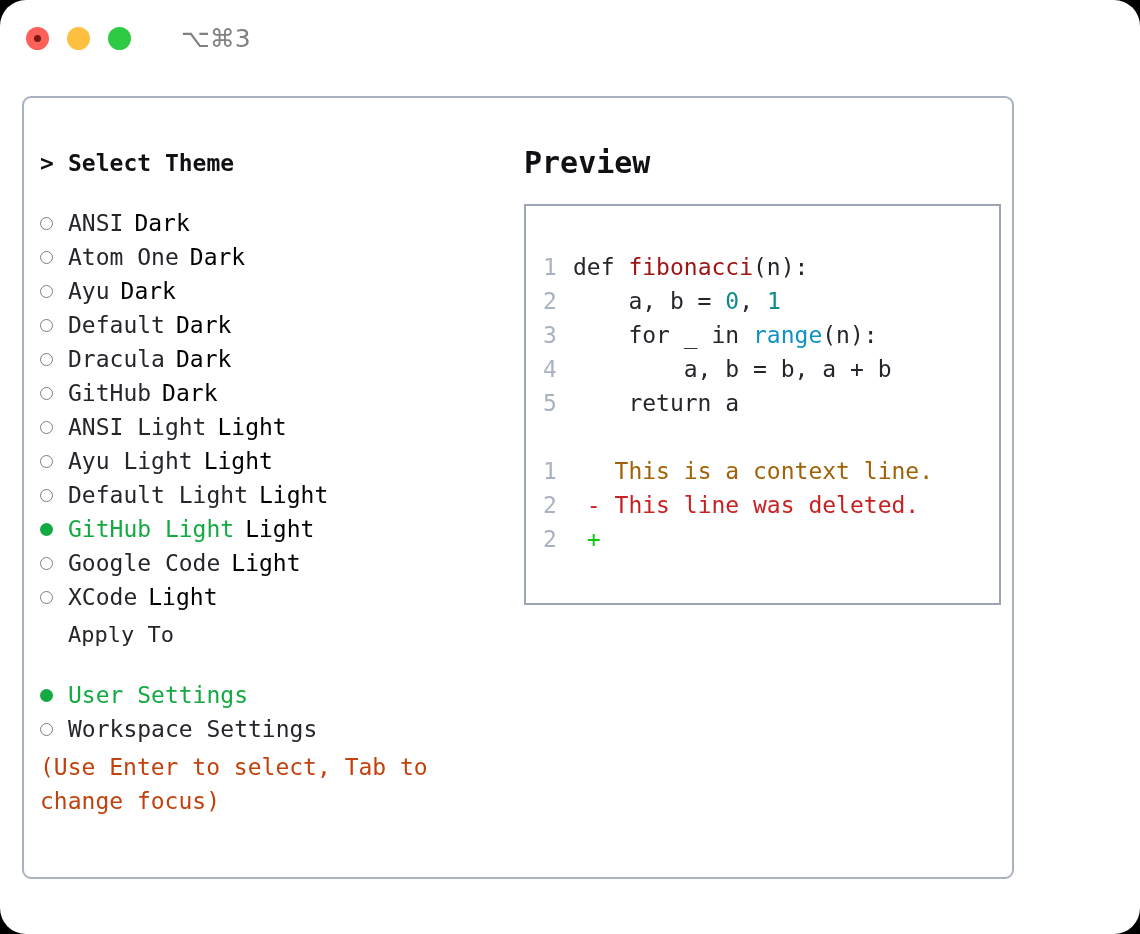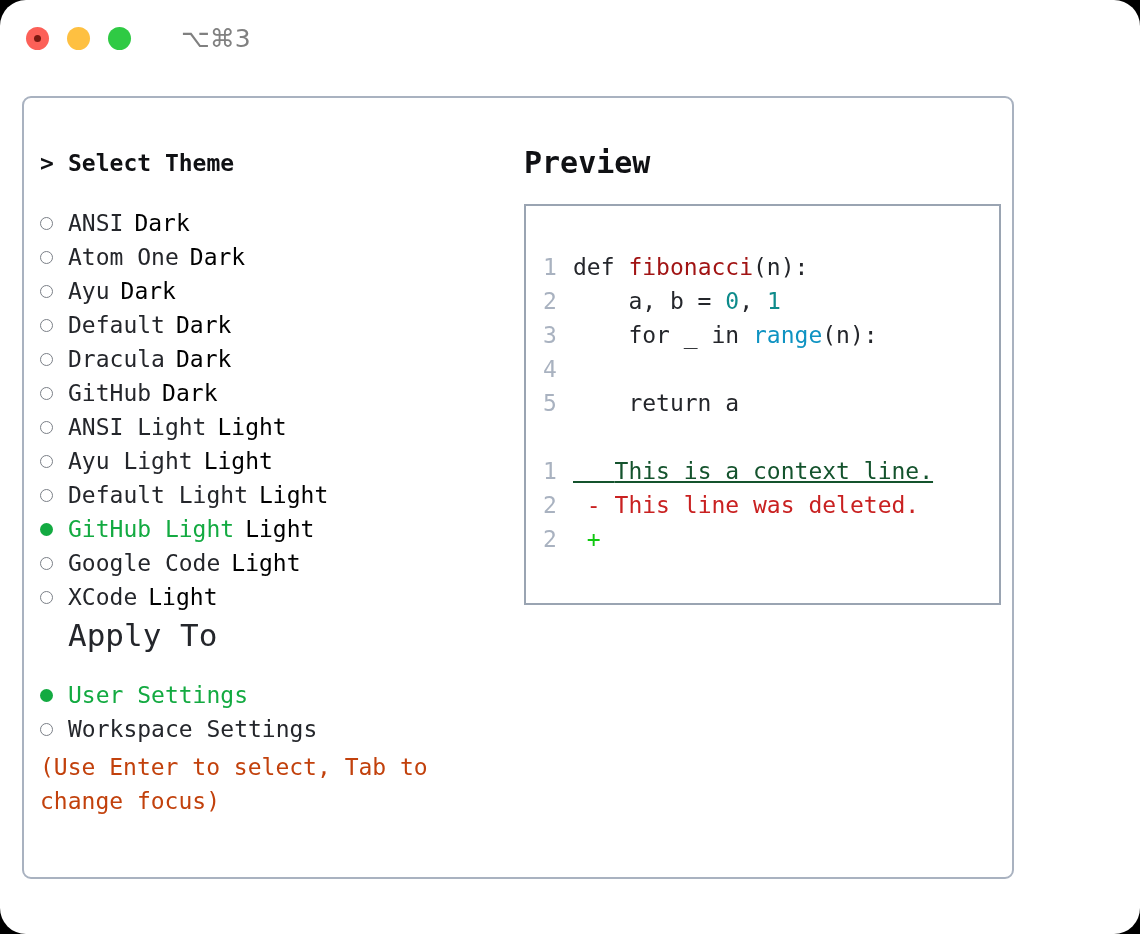--- a/index.html
+++ b/index.html
@@ -127,21 +127,21 @@
     color: #101114;
   }
   .heading .marker { font-weight: 700; color: #101114; }
 
   .label-main   { color: #24262b; margin-top: 26px; }
   .label-main.sel { color: #13aa41; }
   .label-variant{ color: #000000; margin-left: 11px; }
 
   .section-title {
     color: #24262b;
-    font-size: 31px;
+    font-size: 22px;
   }
   .spacer-md { height: 30px; }
 
   .hint {
     color: #c2410c;
     font-size: 23px;
     line-height: 34px;
     width: 408px;
     white-space: normal;
   }
@@ -181,21 +181,21 @@
     color: #a9b2c0;
   }
 
   .tok-def     { color: #24262b; }
   .tok-func    { color: #a11414; }
   .tok-num     { color: #0e8b8b; }
   .tok-builtin { color: #0f93c2; }
   .tok-plain   { color: #24262b; }
 
   .diff-gap { height: 34px; }
-  .diff-ctx { color: #14532d; text-decoration: underline; }
+  .diff-ctx { color: #a16207; }
   .diff-del { color: #c92121; }
   .diff-add { color: #10c810; }
 </style>
 </head>
 <body>
 
 <div class="window">
 
   <div class="titlebar">
     <div class="lights">
@@ -249,21 +249,21 @@
       </div>
 
       <div class="right-col">
         <div class="preview-title">Preview</div>
 
         <div class="preview-box">
           <div id="code-block">
               <div class="code-line"><span class="ln">1</span><span><span class="tok-def">def </span><span class="tok-func">fibonacci</span><span class="tok-plain">(n):</span></span></div>
               <div class="code-line"><span class="ln">2</span><span><span class="tok-plain">    a, b = </span><span class="tok-num">0</span><span class="tok-plain">, </span><span class="tok-num">1</span></span></div>
               <div class="code-line"><span class="ln">3</span><span><span class="tok-plain">    for _ in </span><span class="tok-builtin">range</span><span class="tok-plain">(n):</span></span></div>
-              <div class="code-line"><span class="ln">4</span></div>
+              <div class="code-line"><span class="ln">4</span><span><span class="tok-plain">        a, b = b, a + b</span></span></div>
               <div class="code-line"><span class="ln">5</span><span><span class="tok-plain">    return a</span></span></div>
             </div>
           <div class="diff-gap"></div>
           <div id="diff-block">
               <div class="code-line"><span class="ln">1</span><span class="diff-ctx">   </span><span class="diff-ctx">This is a context line.</span></div>
               <div class="code-line"><span class="ln">2</span><span class="diff-del"> - </span><span class="diff-del">This line was deleted.</span></div>
               <div class="code-line"><span class="ln">2</span><span class="diff-add"> + </span></div>
             </div>
         </div>
       </div>

